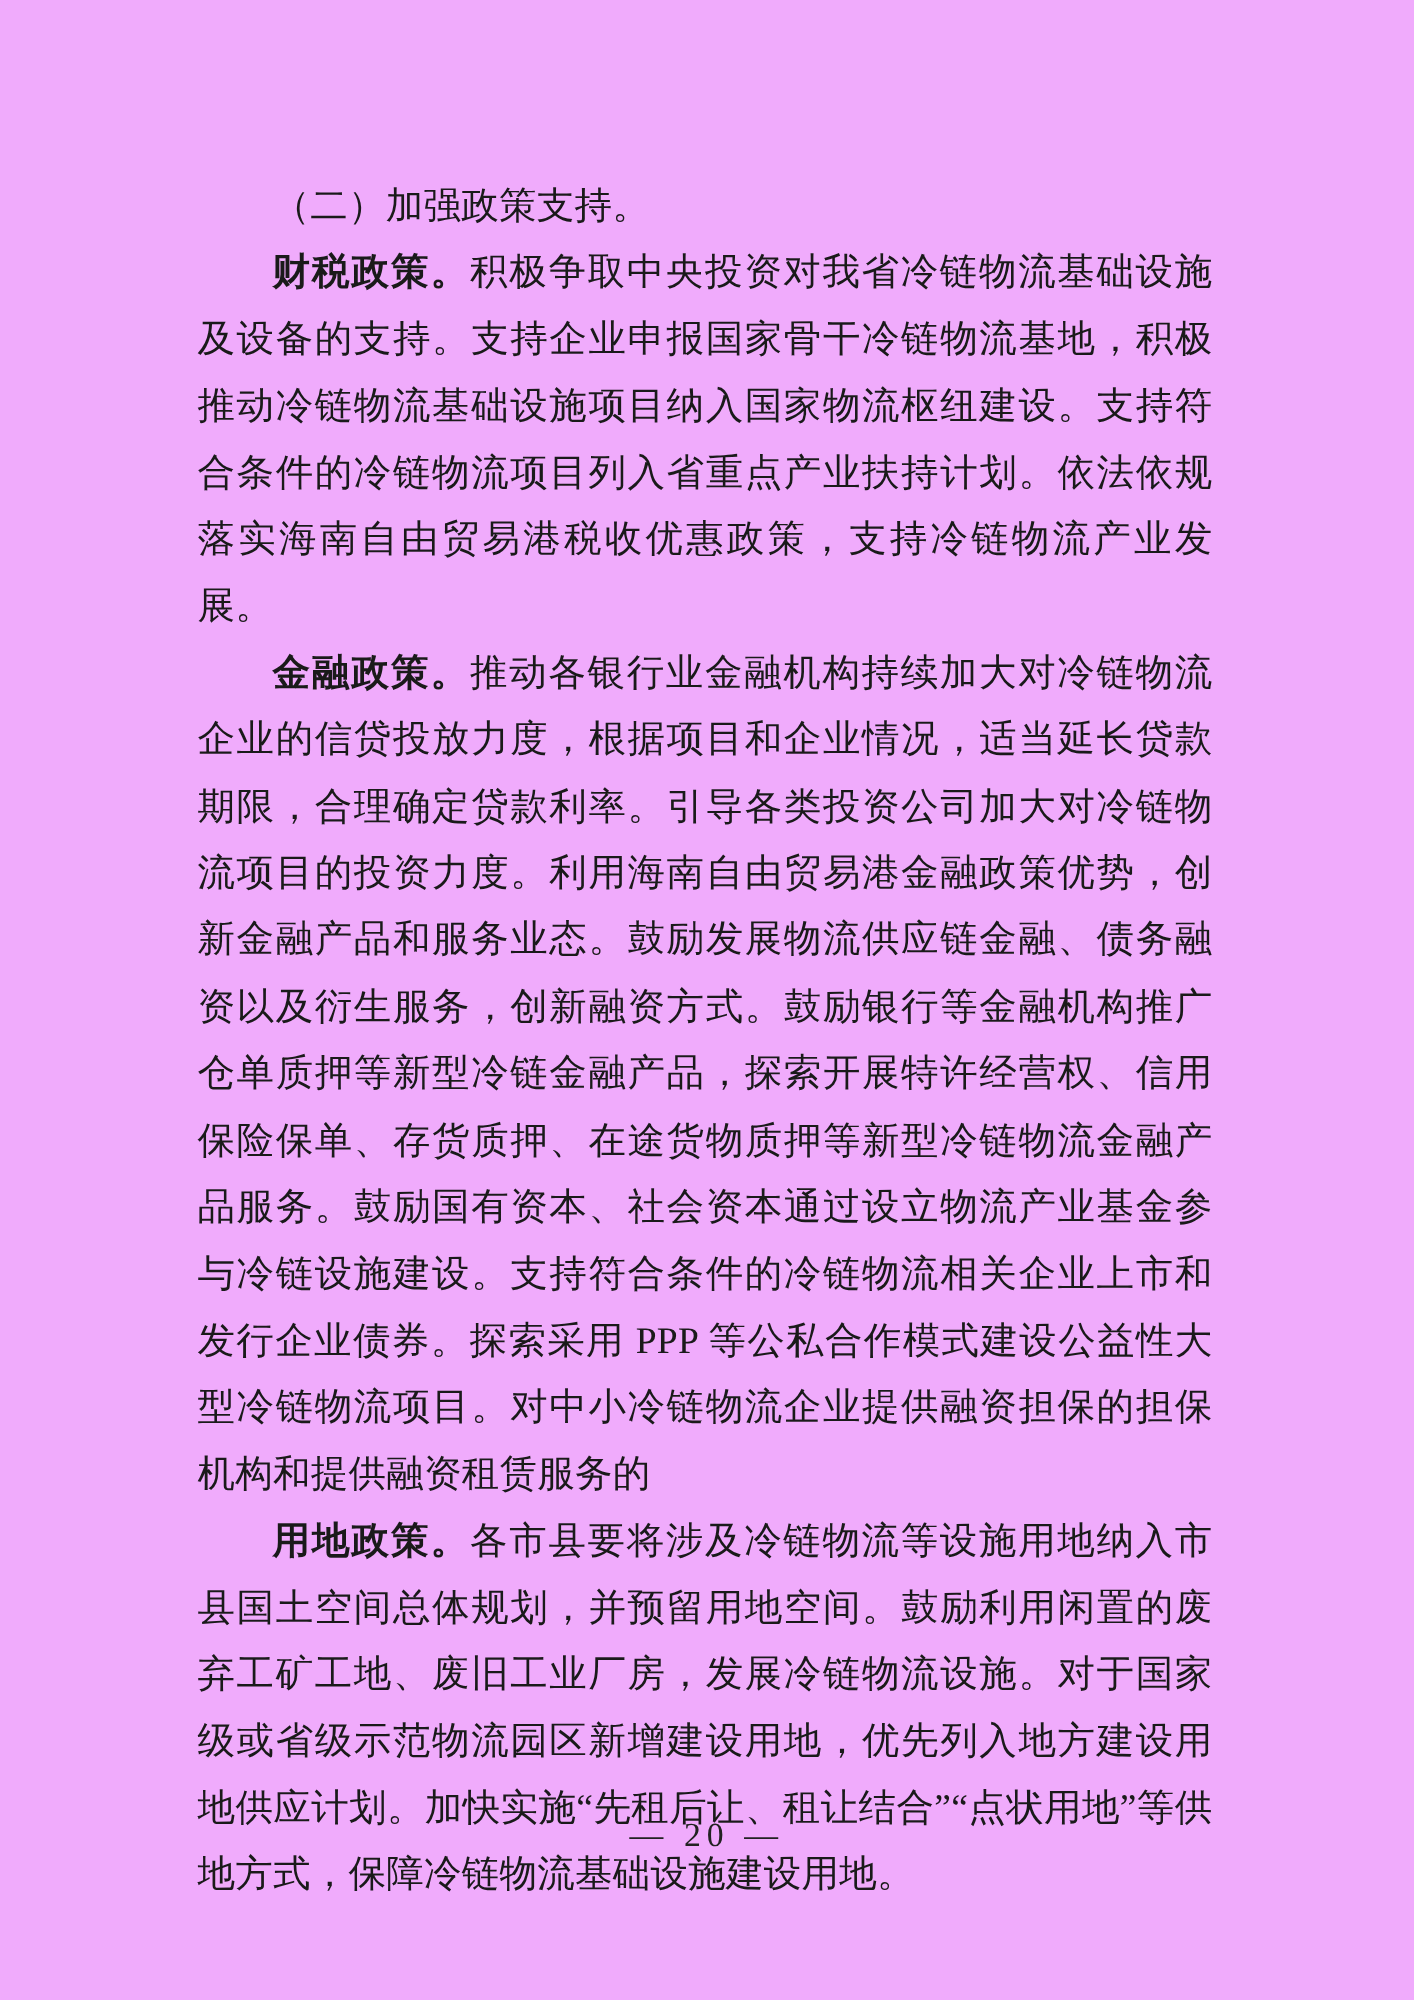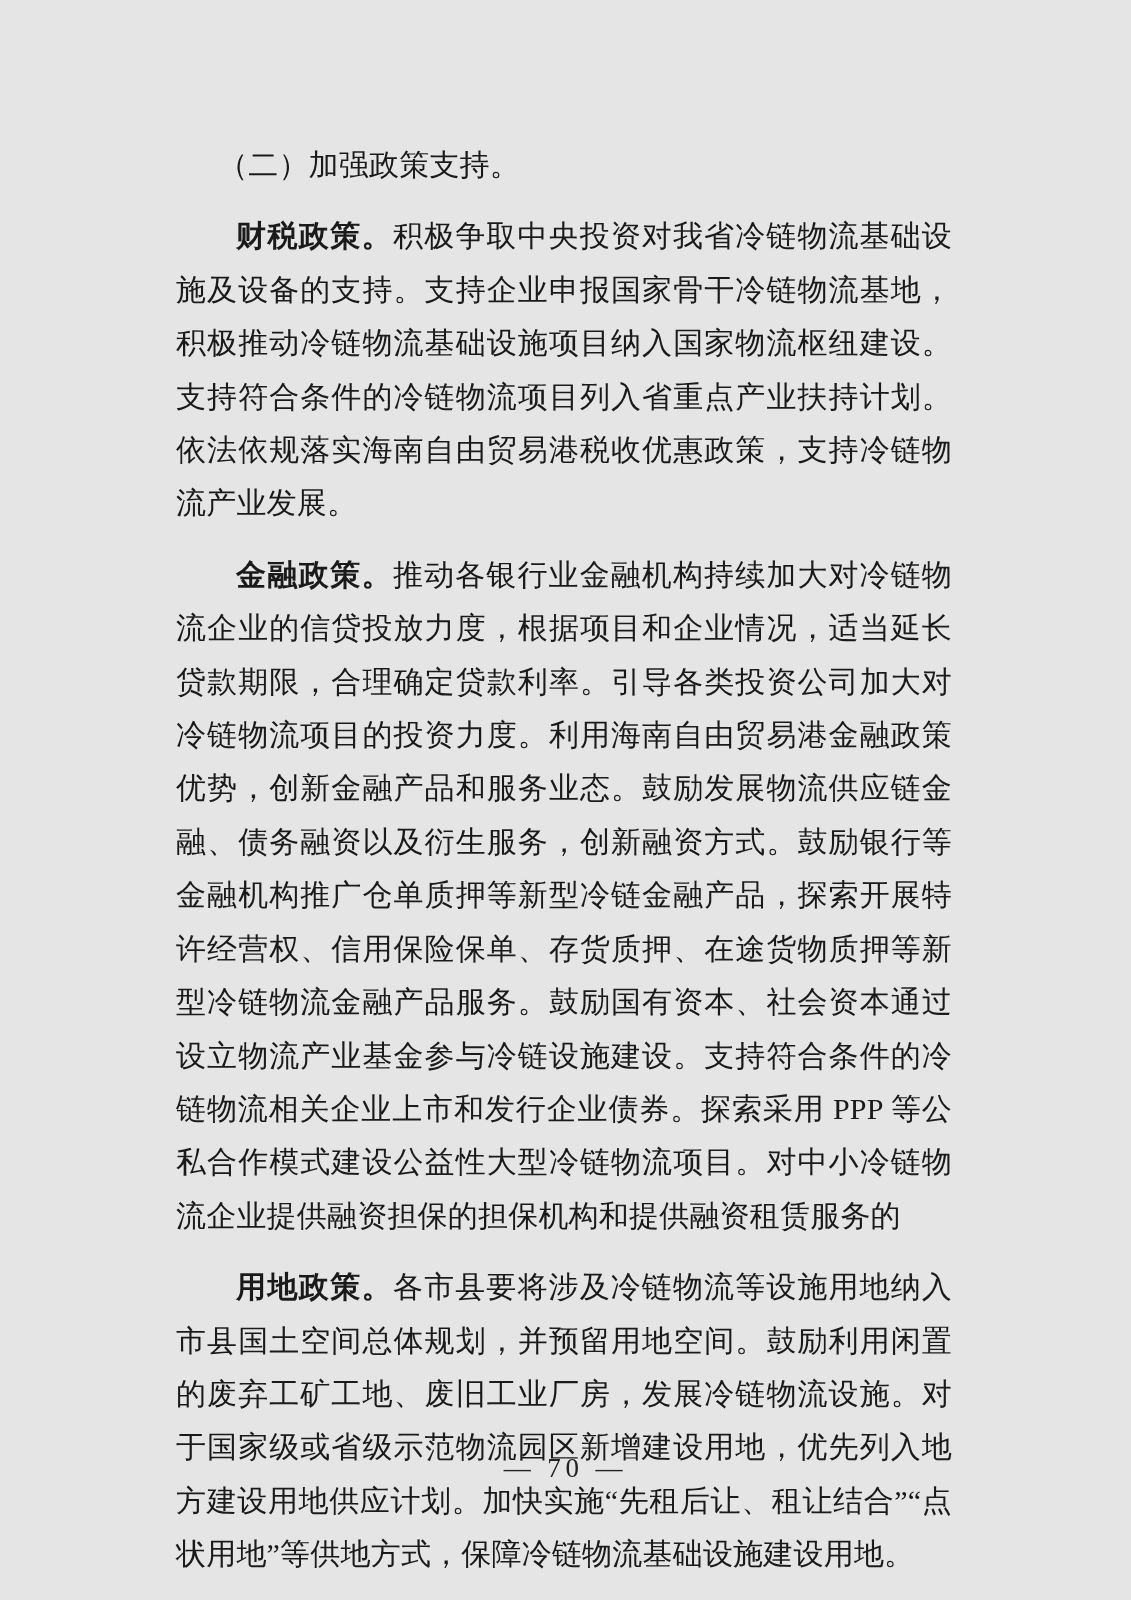--- a/index.html
+++ b/index.html
@@ -8,42 +8,42 @@
     background: #ffffff;
     width: 1131px;
     height: 1600px;
     overflow: hidden;
     font-family: "Liberation Serif", "DejaVu Serif", serif;
   }
   .page {
     position: relative;
     width: 1131px;
     height: 1600px;
-    background: #e5e5e5;
+    background: #f0abfc;
     color: #1a1a1a;
   }
   .content {
     position: absolute;
     left: 158px;
     top: 138px;
     width: 812px;
     font-size: 30px;
     line-height: 53.4px;
     text-align: justify;
     text-justify: inter-ideograph;
     text-align-last: left;
     letter-spacing: 0.2px;
   }
   .heading {
     margin: 0;
     text-indent: 2em;
     font-weight: 500;
   }
   .para {
-    margin: 18px;
+    margin: 0;
     text-indent: 2em;
   }
   .lead {
     font-weight: 700;
     font-family: "Liberation Sans", "DejaVu Sans", sans-serif;
     letter-spacing: 0.5px;
   }
   .footer {
     position: absolute;
     left: 0;
@@ -59,14 +59,14 @@
 </head>
 <body>
 
 <div class="page">
   <div class="content">
     <p class="heading">（二）加强政策支持。</p>
     <p class="para"><span class="lead">财税政策。</span><span>积极争取中央投资对我省冷链物流基础设施及设备的支持。支持企业申报国家骨干冷链物流基地，积极推动冷链物流基础设施项目纳入国家物流枢纽建设。支持符合条件的冷链物流项目列入省重点产业扶持计划。依法依规落实海南自由贸易港税收优惠政策，支持冷链物流产业发展。</span></p>
     <p class="para"><span class="lead">金融政策。</span><span>推动各银行业金融机构持续加大对冷链物流企业的信贷投放力度，根据项目和企业情况，适当延长贷款期限，合理确定贷款利率。引导各类投资公司加大对冷链物流项目的投资力度。利用海南自由贸易港金融政策优势，创新金融产品和服务业态。鼓励发展物流供应链金融、债务融资以及衍生服务，创新融资方式。鼓励银行等金融机构推广仓单质押等新型冷链金融产品，探索开展特许经营权、信用保险保单、存货质押、在途货物质押等新型冷链物流金融产品服务。鼓励国有资本、社会资本通过设立物流产业基金参与冷链设施建设。支持符合条件的冷链物流相关企业上市和发行企业债券。探索采用 PPP 等公私合作模式建设公益性大型冷链物流项目。对中小冷链物流企业提供融资担保的担保机构和提供融资租赁服务的</span></p>
     <p class="para"><span class="lead">用地政策。</span><span>各市县要将涉及冷链物流等设施用地纳入市县国土空间总体规划，并预留用地空间。鼓励利用闲置的废弃工矿工地、废旧工业厂房，发展冷链物流设施。对于国家级或省级示范物流园区新增建设用地，优先列入地方建设用地供应计划。加快实施“先租后让、租让结合”“点状用地”等供地方式，保障冷链物流基础设施建设用地。</span></p>
   </div>
-  <div class="footer">— 70 —</div>
+  <div class="footer">— 20 —</div>
 </div>
 
 </body></html>

